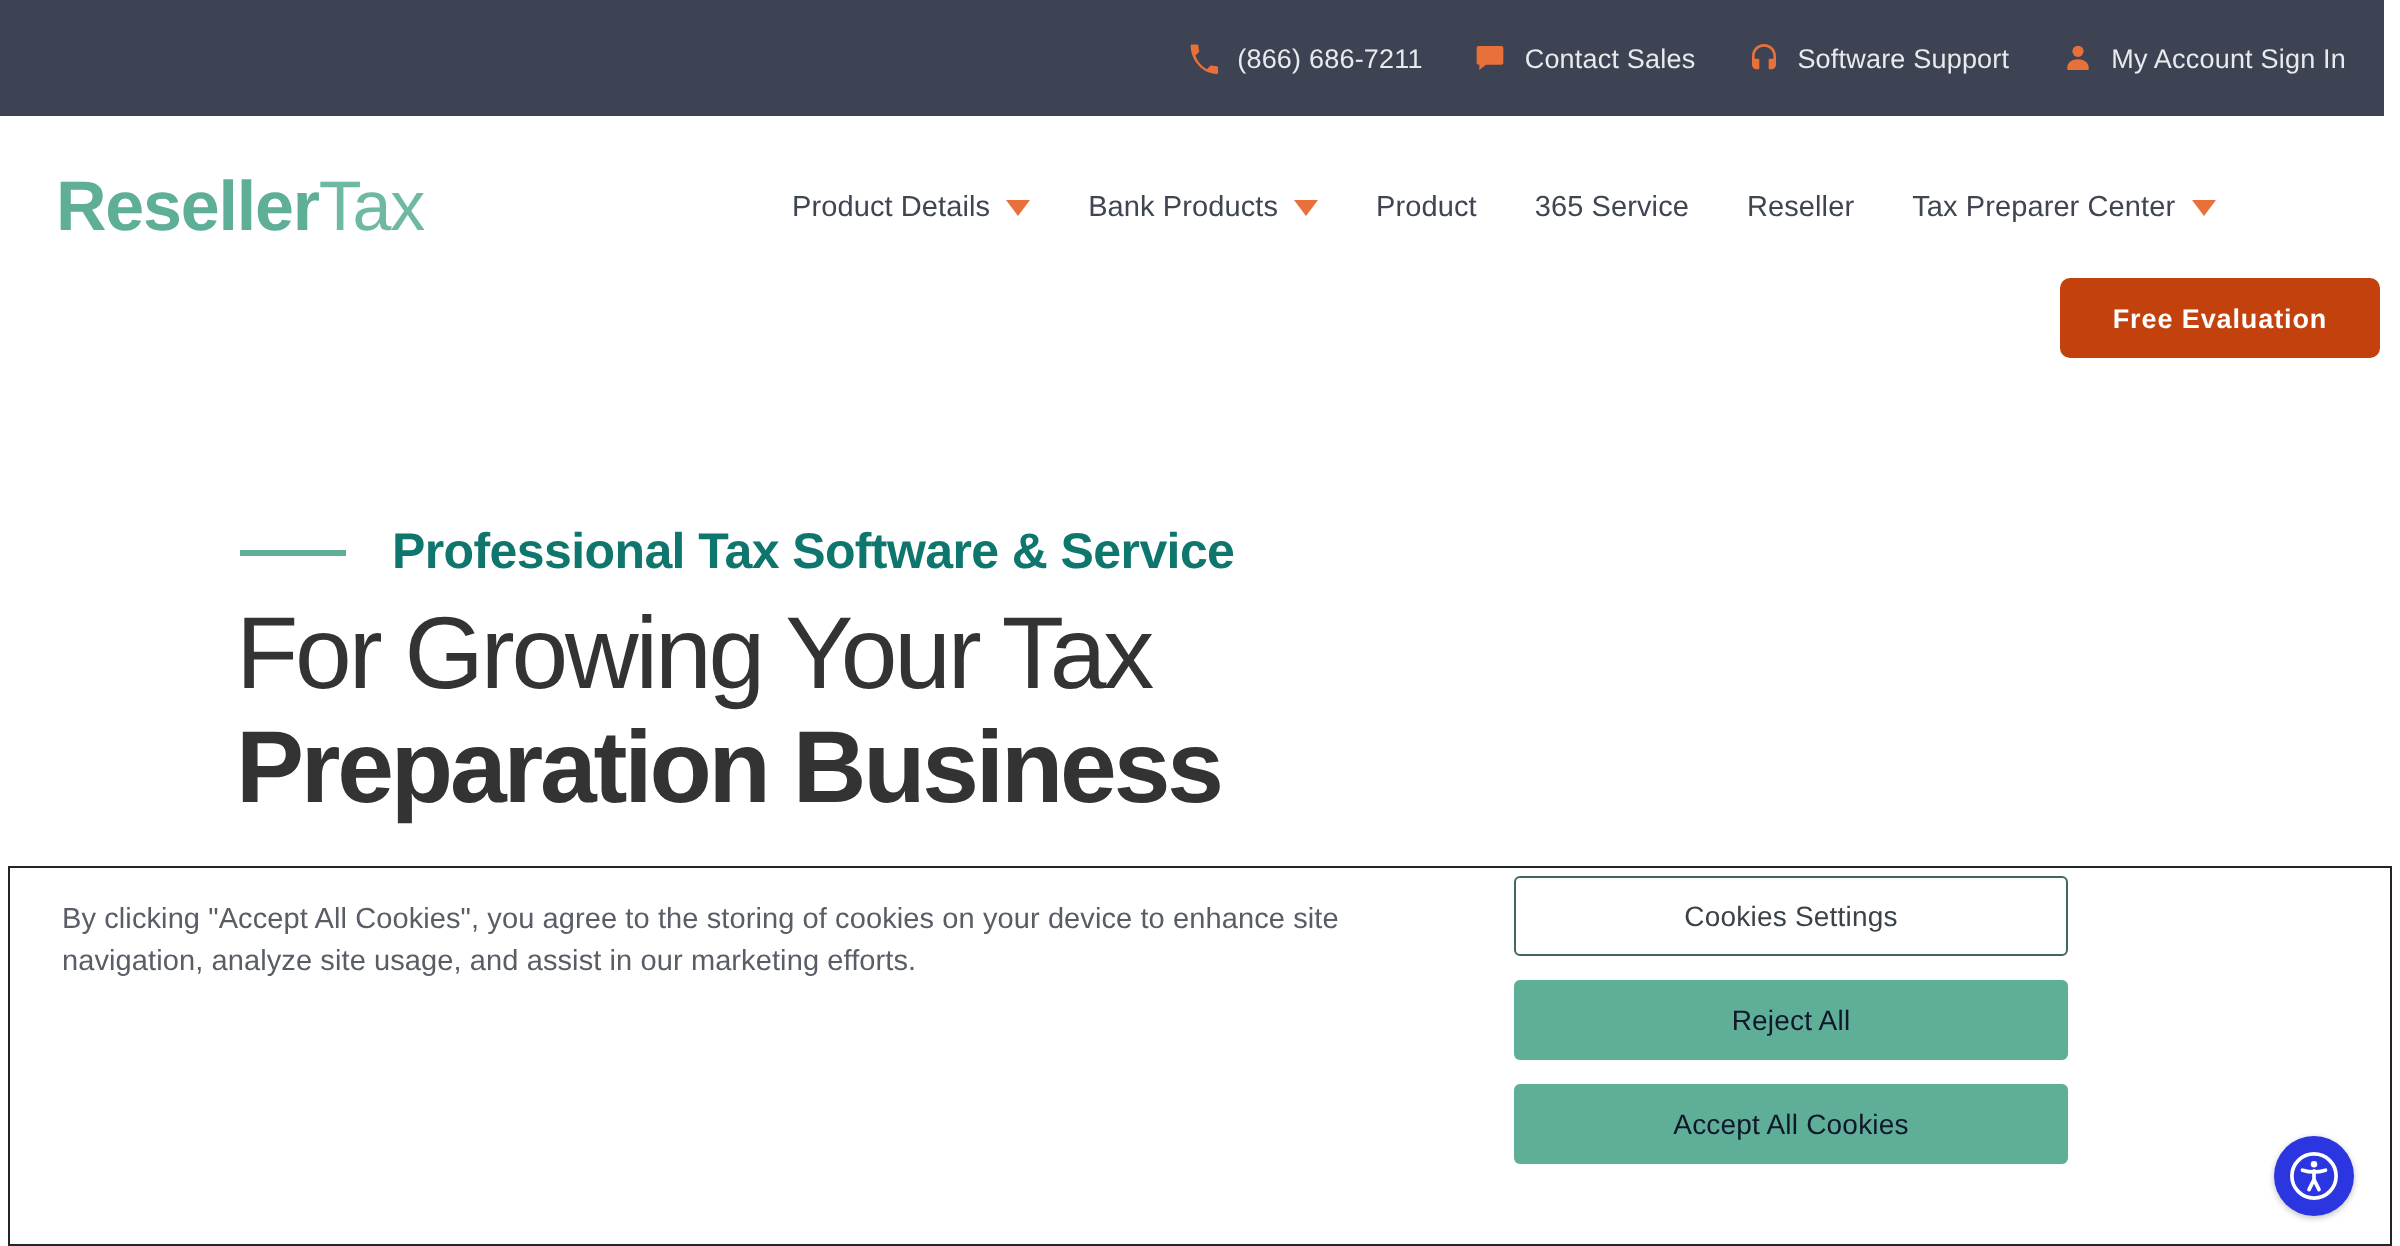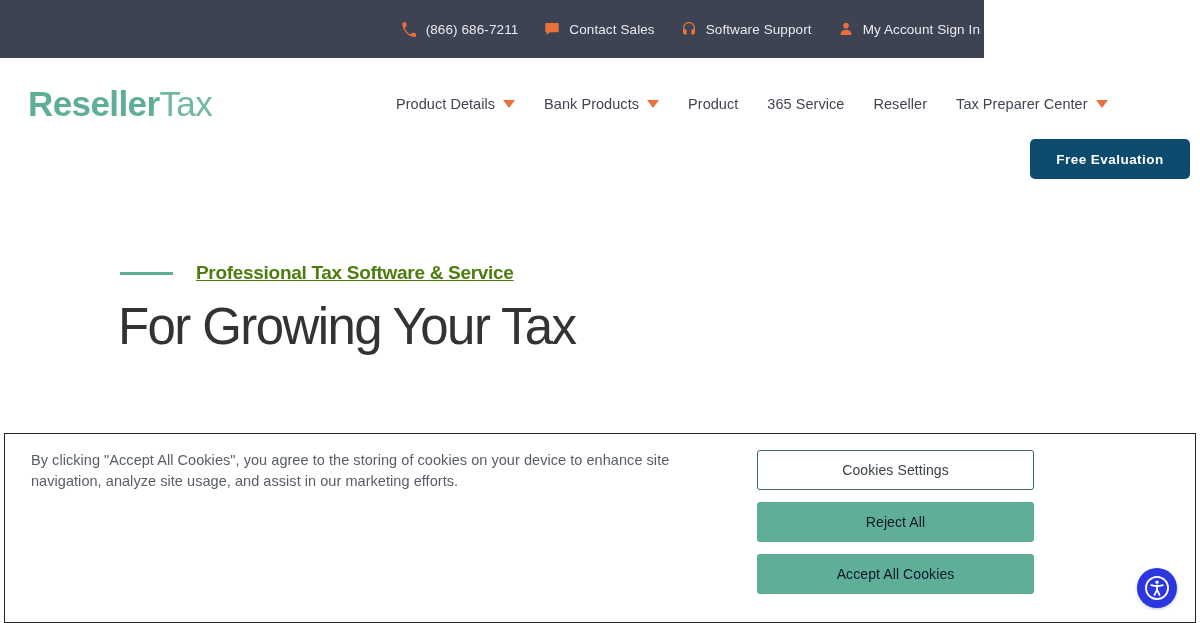--- a/index.html
+++ b/index.html
@@ -8,24 +8,24 @@
     overflow: hidden;
     background: #ffffff;
     font-family: "Liberation Sans", sans-serif;
     -webkit-font-smoothing: antialiased;
   }
   #page { position: relative; width: 1200px; height: 623px; background:#fff; }
 
   
   .topbar {
     position: absolute; top: 0; left: 0;
-    width: 984px; height: 58px;
+    width: 1192px; height: 58px;
     background: #3d4352;
     display: flex; align-items: center; justify-content: flex-end;
-    padding-right: 4px;
+    padding-right: 19px;
   }
   .topbar-list { display: flex; align-items: center; }
   .topbar-item {
     display: flex; align-items: center;
     color: #e8eaee;
     font-size: 13.5px;
     letter-spacing: .1px;
     margin-left: 26px;
     cursor: pointer;
     white-space: nowrap;
@@ -73,47 +73,46 @@
     margin-left: 8px;
     width: 0; height: 0;
     border-left: 6px solid transparent;
     border-right: 6px solid transparent;
     border-top: 8px solid #e8703a;
   }
 
   .cta-btn {
     position: absolute; right: 10px; top: 81px;
     width: 160px; height: 40px;
-    background: #0c4a6e;
+    background: #c2410c;
     border: none; border-radius: 5px;
     color: #ffffff;
     font-family: "Liberation Sans", sans-serif;
     font-size: 13.5px;
     font-weight: 700;
     letter-spacing: .45px;
     cursor: pointer;
   }
 
   
   .hero { position: absolute; top: 150px; left: 0; width: 1200px; height: 285px; }
   .eyebrow-row {
     position: absolute; left: 120px; top: 112px;
     display: flex; align-items: center;
   }
   .eyebrow-dash {
     width: 53px; height: 3px; background: #5fae97;
     margin-right: 23px; flex: 0 0 53px;
   }
   .eyebrow-text {
-    color: #4d7c0f;
-    font-size: 19px;
+    color: #0f766e;
+    font-size: 25px;
     font-weight: 700;
     letter-spacing: -0.3px;
     white-space: nowrap;
-    text-decoration: underline;
   }
   .headline {
     position: absolute; left: 118px; top: 148px;
     color: #333333;
     letter-spacing: -1.6px;
     line-height: 57px;
   }
   .headline .l1 { display: block; font-size: 51px; font-weight: 400; }
   .headline .l2 { display: block; font-size: 51px; font-weight: 700; }
 
@@ -131,21 +130,21 @@
   }
   .cookie-text {
     position: absolute; left: 26px; top: 16px;
     width: 650px;
     font-size: 14.5px;
     line-height: 21px;
     color: #585d66;
     letter-spacing: .05px;
   }
   .cookie-actions {
-    position: absolute; left: 752px; top: 16px;
+    position: absolute; left: 752px; top: 4px;
     width: 277px;
   }
   .ck-btn {
     display: block;
     width: 277px; height: 40px;
     margin-bottom: 12px;
     border-radius: 3px;
     font-family: "Liberation Sans", sans-serif;
     font-size: 14px;
     letter-spacing: .1px;
@@ -258,20 +257,21 @@
     <button class="cta-btn">Free Evaluation</button>
   </div>
 
   <div class="hero">
     <div class="eyebrow-row">
       <span class="eyebrow-dash"></span>
       <span class="eyebrow-text">Professional Tax Software &amp; Service</span>
     </div>
     <h1 class="headline">
       <span class="l1">For Growing Your Tax</span>
+      <span class="l2">Preparation Business</span>
     </h1>
   </div>
 
   <div class="cookie-banner">
     <div class="cookie-inner">
 
       <p class="cookie-text">By clicking "Accept All Cookies", you agree to the storing of cookies on your device to enhance site navigation, analyze site usage, and assist in our marketing efforts.</p>
 
       <div class="cookie-actions">
         <button class="ck-btn ck-outline">Cookies Settings</button>

